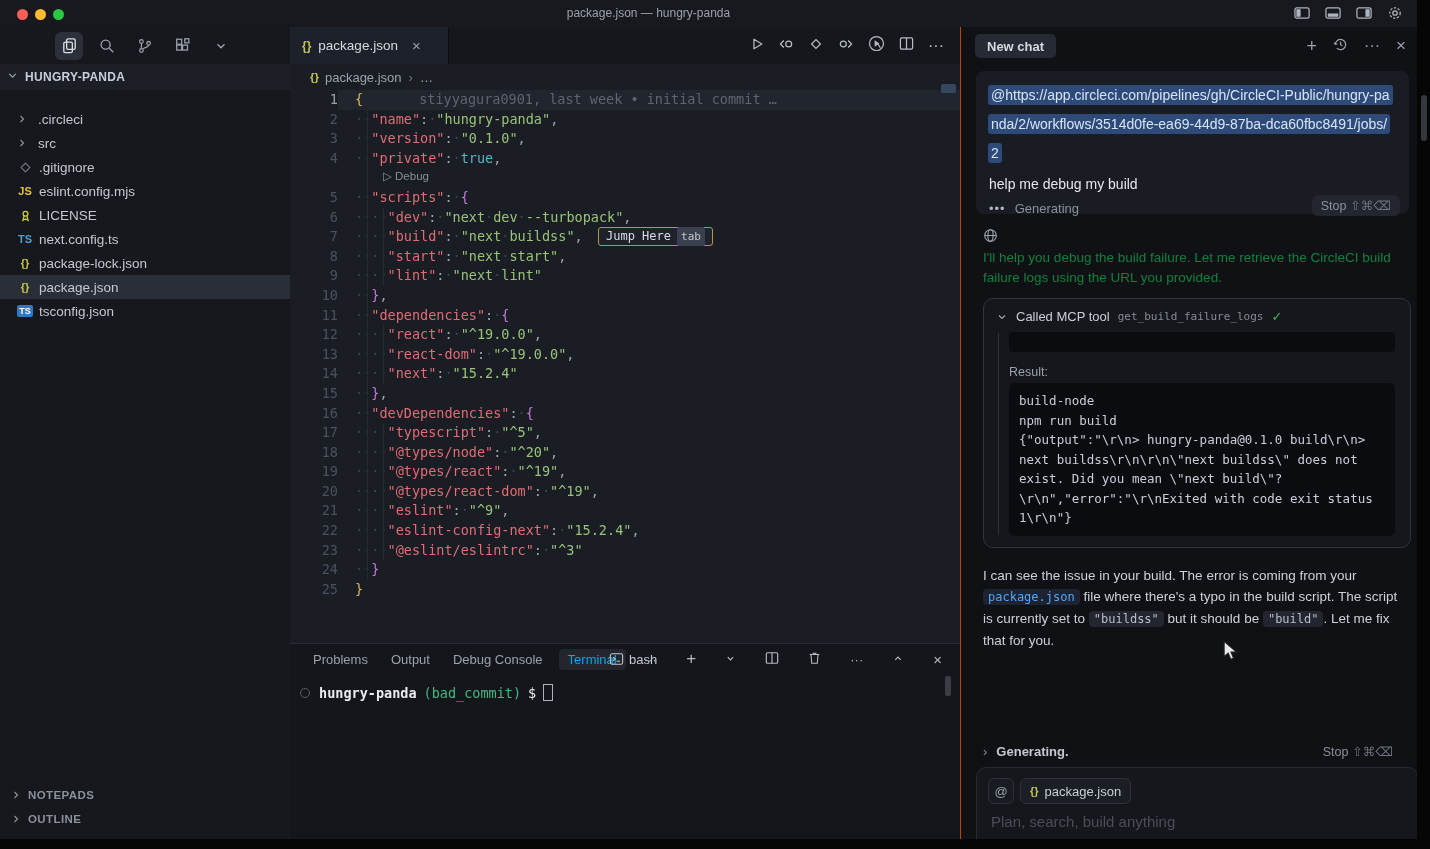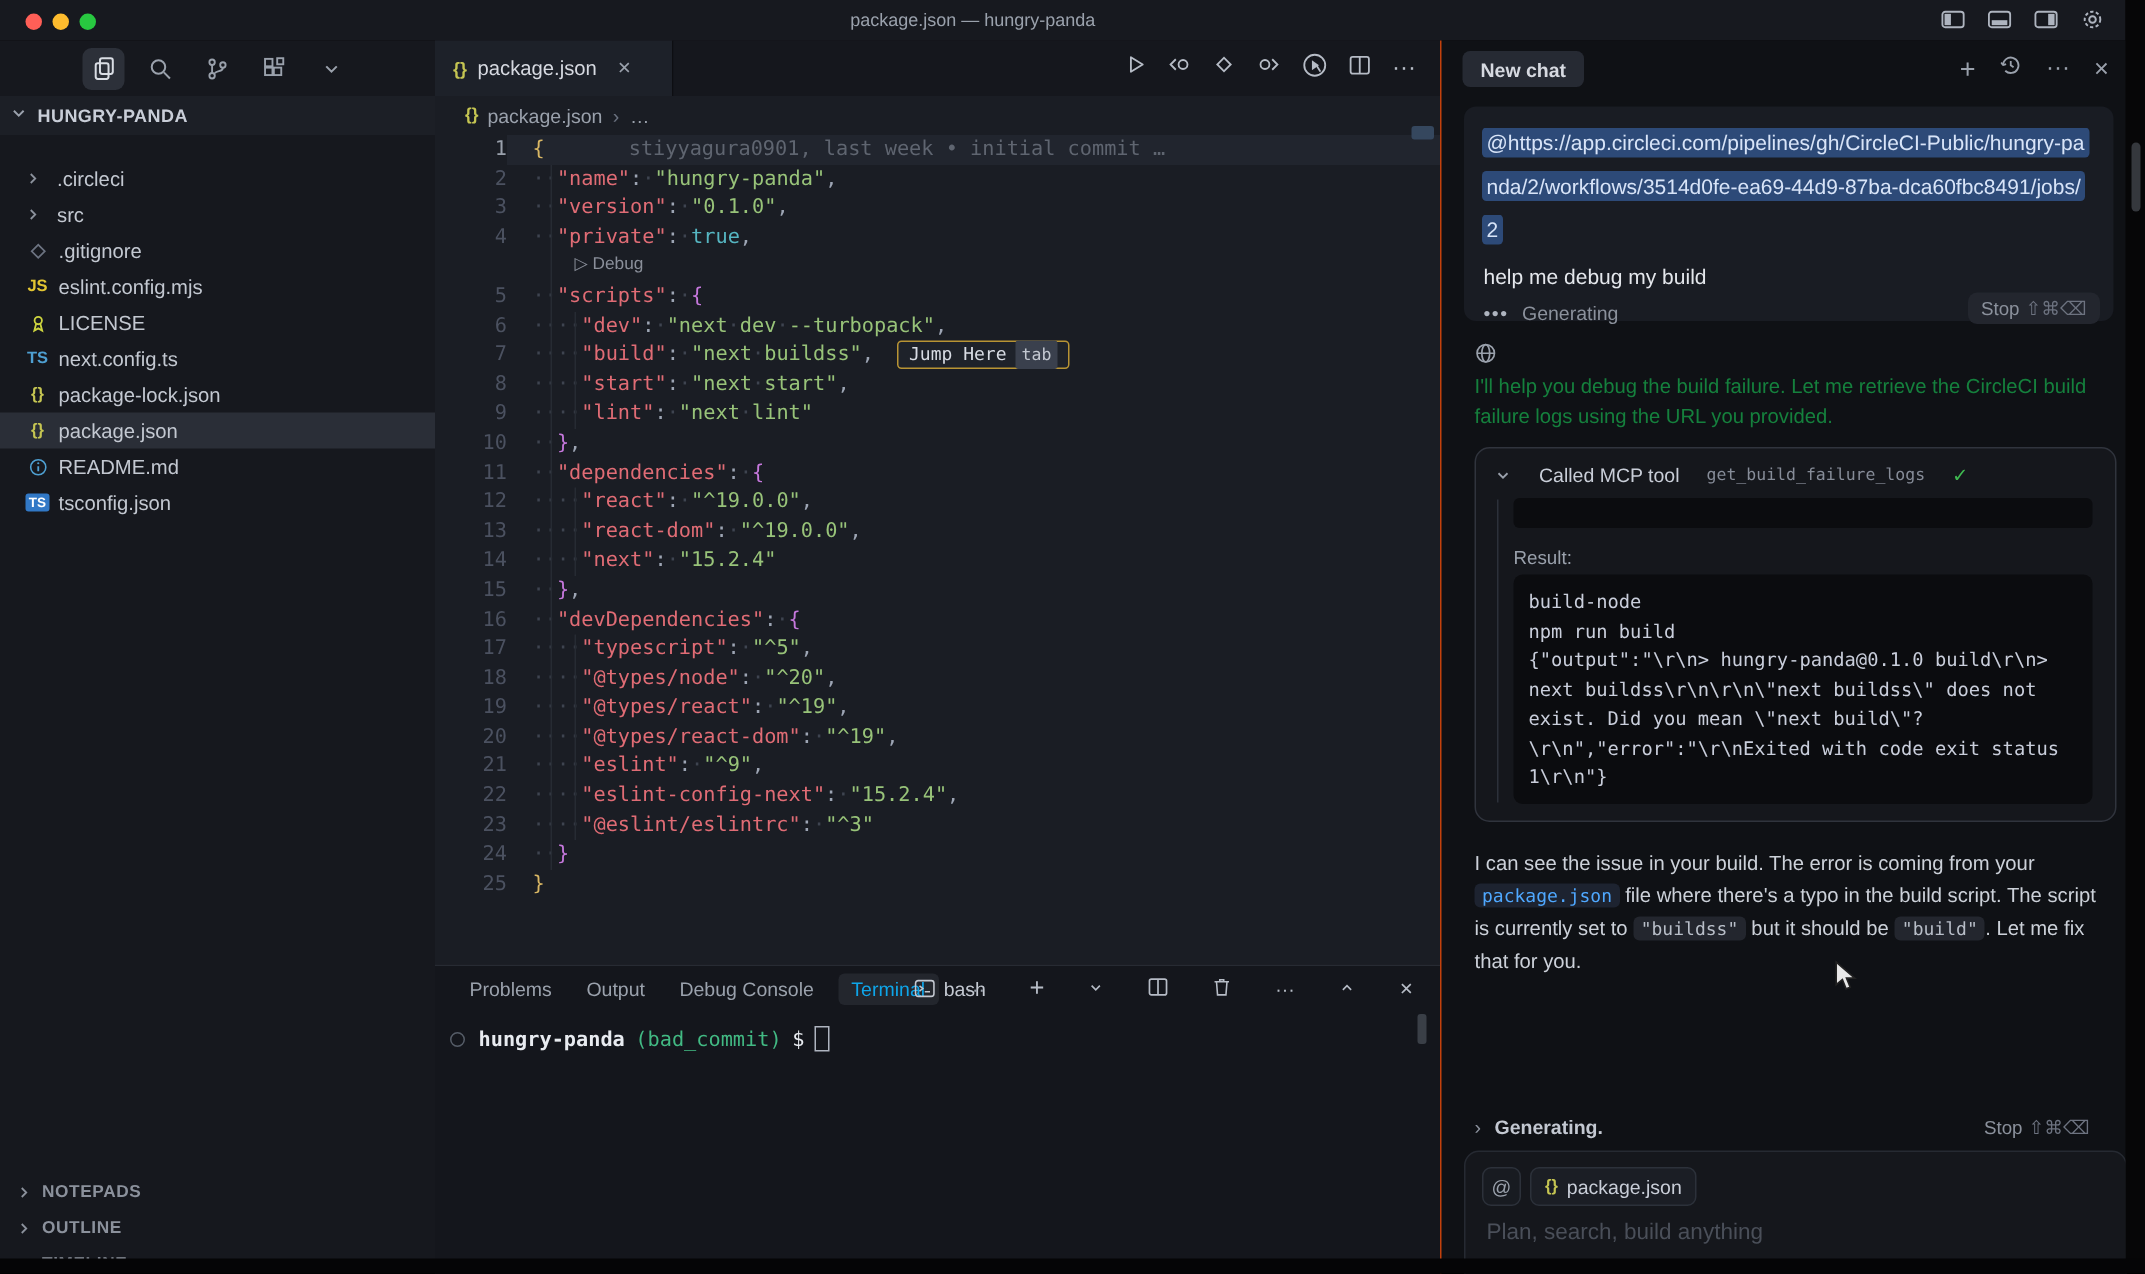--- a/index.html
+++ b/index.html
@@ -112,21 +112,21 @@
   #user-status{position:absolute;left:13px;top:130px;font-size:13px;color:#8b919c;}
   #user-status .dots{letter-spacing:1px;margin-right:9px;color:#aeb4bf;}
   .stop-chip{background:#23262e;border-radius:6px;padding:3px 9px;font-size:12.5px;color:#8b919c;}
   .stop-chip .keys{color:#6d7380;margin-left:4px;}
   #user-stop{position:absolute;right:9px;top:124px;}
 
   #globe-chip{position:absolute;left:22px;top:198px;width:24px;height:20px;display:flex;align-items:center;color:#9aa1ac;}
   #intro-text{position:absolute;left:22px;top:221px;width:422px;font-size:13.5px;line-height:20px;color:#15803d;}
 
   #tool-card{position:absolute;left:22px;top:271px;width:426px;height:248px;border:1px solid #30343d;border-radius:10px;background:#15171c;}
-  #tool-head{position:absolute;left:12px;top:10px;display:flex;align-items:center;gap:18px;}
+  #tool-head{position:absolute;left:12px;top:10px;display:flex;align-items:center;gap:8px;}
   #tool-head .chev{color:#9aa1ac;display:flex;}
   #tool-title{font-size:13px;color:#c9ced8;}
   #tool-name{font-size:11px;color:#868c98;font-family:"DejaVu Sans Mono",monospace;}
   #tool-check{color:#3fb950;font-size:13px;}
   #tool-guide{position:absolute;left:14px;top:34px;bottom:12px;width:1px;background:#2c313a;}
   #tool-params{position:absolute;left:25px;top:33px;width:386px;height:20px;background:#0b0c0f;border-radius:4px;}
   #tool-result-label{position:absolute;left:25px;top:66px;font-size:12.5px;color:#9aa1ac;}
   #tool-result-pre{position:absolute;left:25px;top:84px;width:366px;margin:0;padding:8px 10px;background:#0b0c0f;border-radius:6px;
      font-family:"DejaVu Sans Mono",monospace;font-size:12.5px;line-height:19.5px;color:#c9cedb;white-space:pre;overflow:hidden;}
 
@@ -270,30 +270,20 @@
           <span class="ficon ic-ts">TS</span>
           <span class="lbl">next.config.ts</span>
         </div>
         <div class="titem">
           <span class="ficon ic-braces">{}</span>
           <span class="lbl">package-lock.json</span>
         </div>
         <div class="titem selected">
           <span class="ficon ic-braces">{}</span>
           <span class="lbl">package.json</span>
-        </div>
-        <div class="titem">
-          <span class="ficon ic-info">
-            <svg width="13" height="13" viewBox="0 0 16 16">
-              <circle cx="8" cy="8" r="6.2" fill="none" stroke="currentColor" stroke-width="1.3"></circle>
-              <path d="M8 7.2v4" stroke="currentColor" stroke-width="1.5"></path>
-              <circle cx="8" cy="4.7" r="0.9" fill="currentColor"></circle>
-            </svg>
-          </span>
-          <span class="lbl">README.md</span>
         </div>
         <div class="titem">
           <span class="ficon">
             <span class="ic-tsbadge">TS</span>
           </span>
           <span class="lbl">tsconfig.json</span>
         </div>
       </div>
     <div id="tree-bottom">
         <div class="bsection">

